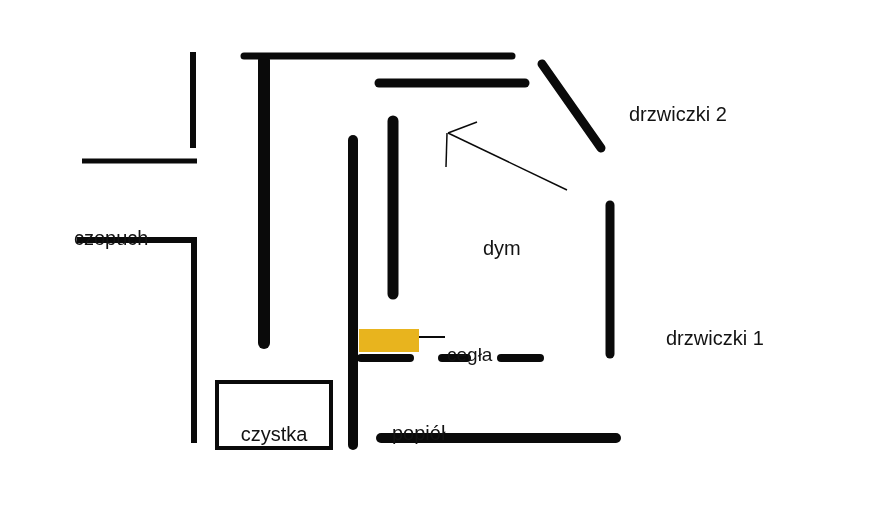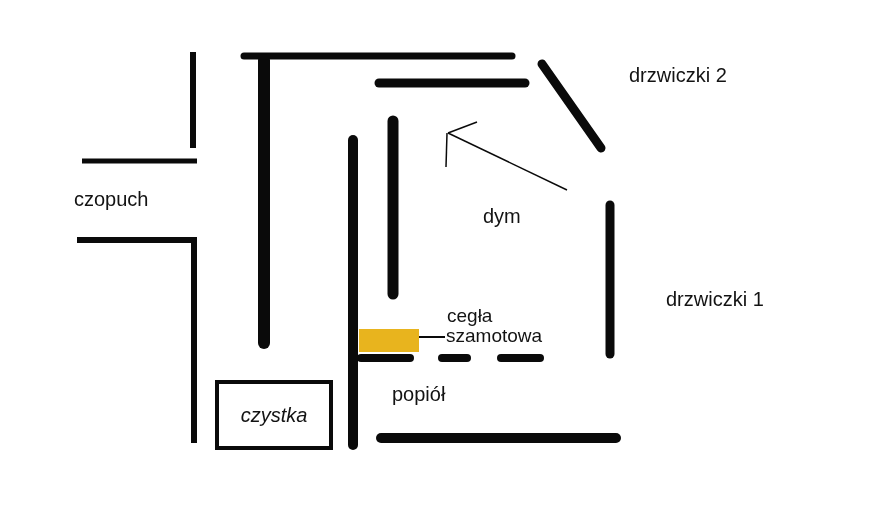--- a/index.html
+++ b/index.html
@@ -27,37 +27,37 @@
   .thin-line {
     stroke: var(--wall, #0a0a0a);
     fill: none;
   }
   .label {
     position: absolute;
     color: var(--text, #131313);
     font-size: 20px;
     line-height: 1.05;
     white-space: nowrap;
+    margin-top: 39px;
   }
   .label.small {
     font-size: 19px;
     text-align: center;
   }
   #cleanout-box {
     position: absolute;
     left: 215px;
     top: 380px;
     width: 110px;
     height: 62px;
     border: 4px solid var(--wall, #0a0a0a);
     background: var(--background, #ffffff);
     display: flex;
     align-items: center;
     justify-content: center;
-    font-style: italic;
   }
   #firebrick {
     position: absolute;
     left: 359px;
     top: 329px;
     width: 60px;
     height: 23px;
     background: var(--firebrick, #e8b41e);
   }
 </style>
@@ -96,18 +96,17 @@
   </svg>
 
   <div id="firebrick"></div>
 
   <div id="cleanout-box">
     <span class="label">czystka</span>
   </div>
 
   <div class="label" style="left:74px;  top:189px;">czopuch</div>
   <div class="label" style="left:629px; top:65px;">drzwiczki 2</div>
-  <div class="label" style="left:483px; top:206px;">dym</div>
+  <div class="label" style="left:483px; top:199px;">dym</div>
   <div class="label" style="left:666px; top:289px;">drzwiczki 1</div>
   <div class="label small" style="left:447px; top:306px;">cegła</div>
-  <div class="label small" style="left:446px; top:326px;">szamotowa</div>
   <div class="label" style="left:392px; top:384px;text-align:right;">popiół</div>
 </div>
 
 </body></html>

